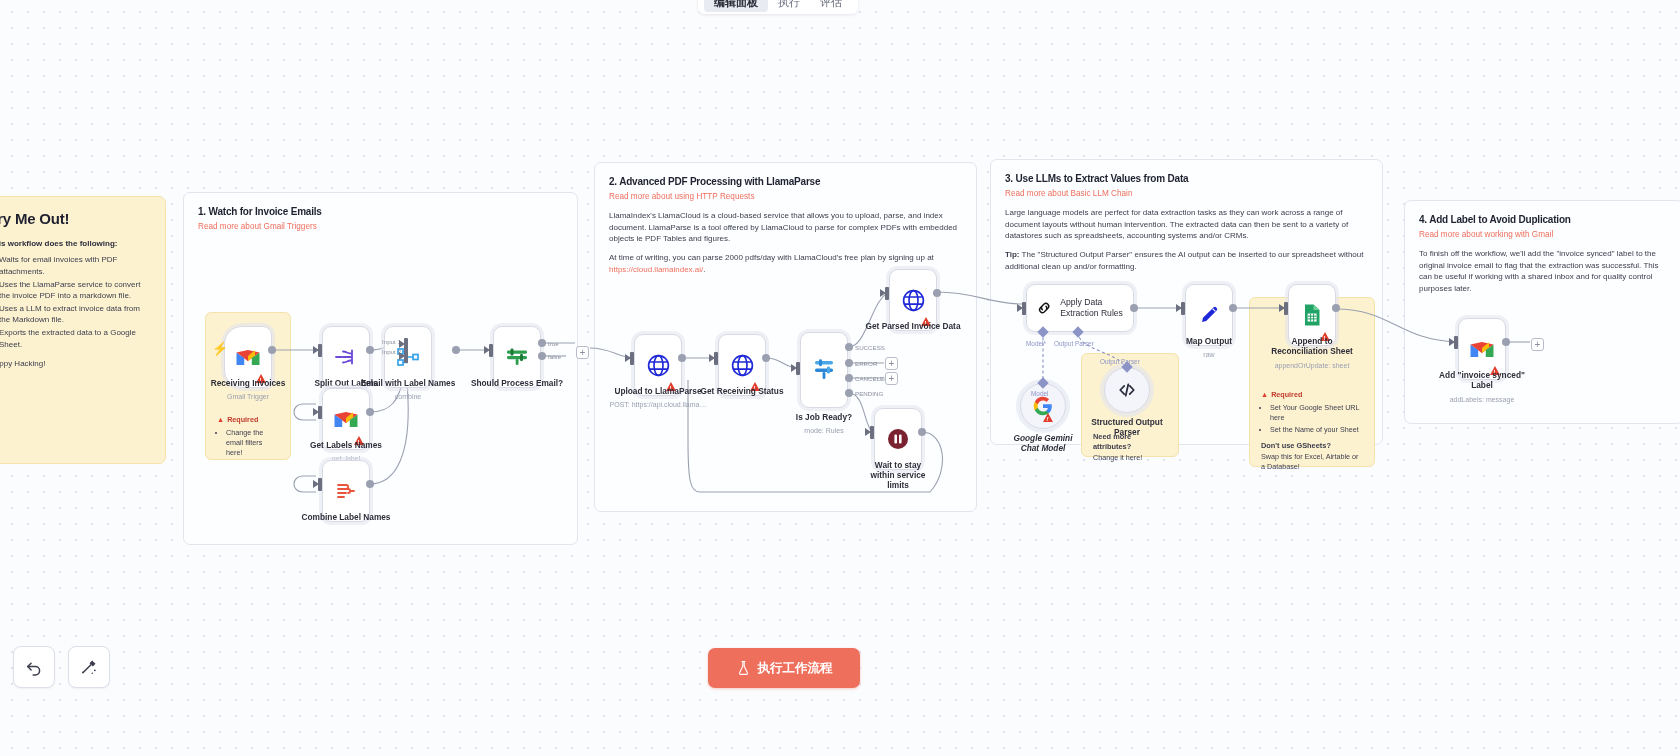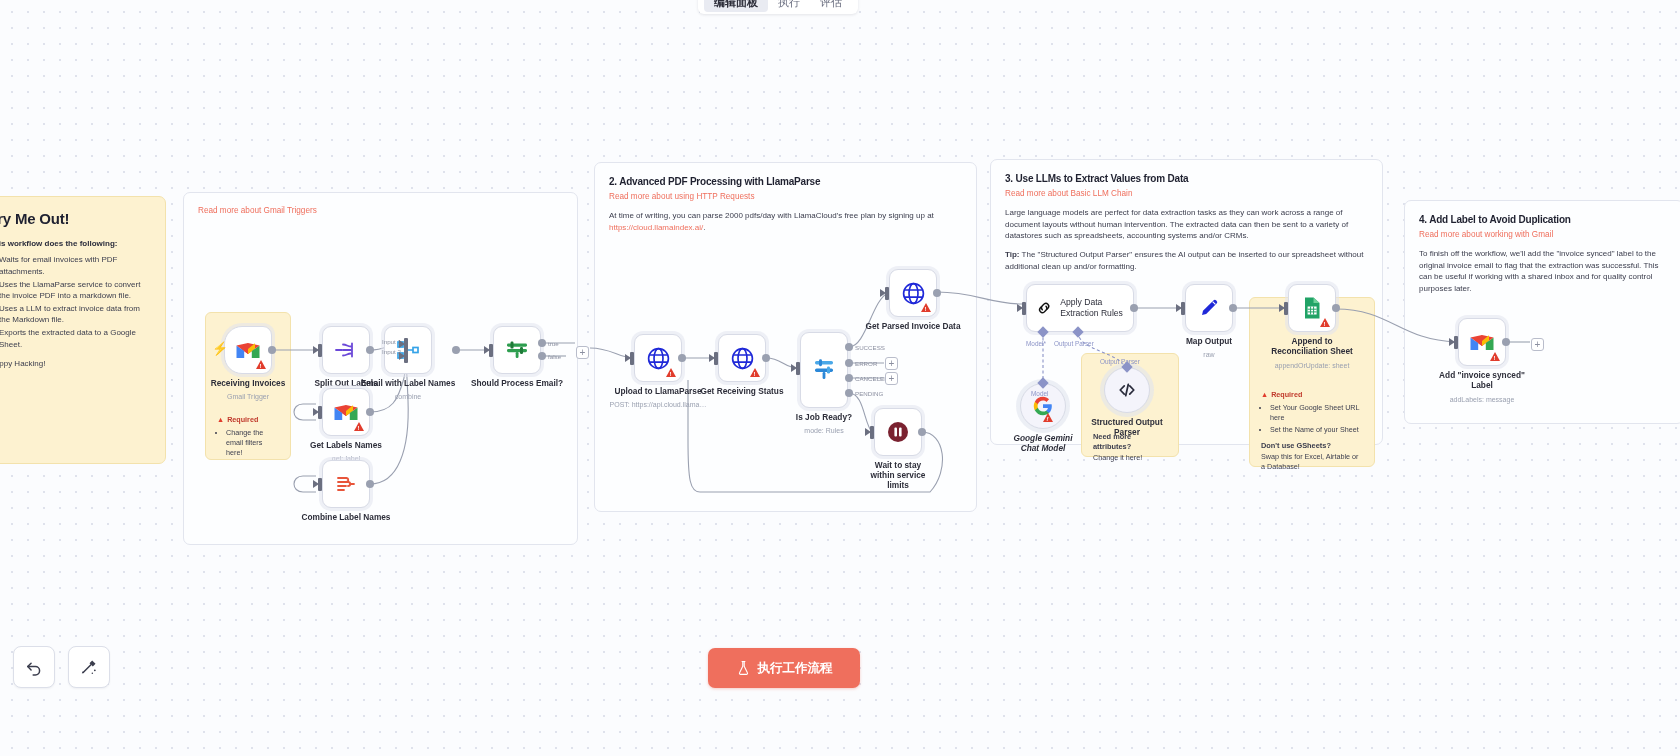--- a/index.html
+++ b/index.html
@@ -80,21 +80,21 @@
   #note-sheets{ left:1249px; top:297px; width:126px; height:170px; border-radius:6px;}
   .mini{ font-size:7.2px; line-height:1.4; color:#3b3d4d; }
   .mini .req{ color:#c0392b; font-weight:700; font-size:7.2px; display:flex; gap:3px; align-items:center;}
   .mini ul{ margin:3px 0 0 9px;}
   .mini li{ font-size:7.2px; line-height:1.35; margin-bottom:2px;}
   .mini .hdr{ font-weight:700; font-size:7.4px; margin-top:7px;}
 
   
   .node{
     position:absolute;
-    width:48px; height:48px;
+    width:48px; height:62px;
     background:#fff;
     border:1px solid #d8dbe6;
     border-radius:9px;
     box-shadow:0 0 0 3px rgba(225,228,238,.55);
     display:flex; align-items:center; justify-content:center;
     z-index:10;
   }
   .node.wide{ width:108px; }
   .node.round{
     border-radius:50%; width:46px; height:46px;
@@ -229,38 +229,40 @@
   <ul>
     <li>Waits for email invoices with PDF attachments.</li>
     <li>Uses the LlamaParse service to convert the invoice PDF into a markdown file.</li>
     <li>Uses a LLM to extract invoice data from the Markdown file.</li>
     <li>Exports the extracted data to a Google Sheet.</li>
   </ul>
   <div class="happy">Happy Hacking!</div>
 </div>
 
 <div class="sticky pad" id="sec1">
+  <h2>1. Watch for Invoice Emails</h2>
   <span class="lnk">Read more about Gmail Triggers</span>
 </div>
 
 <div class="sticky yellow pad-sm" id="note-gmail">
   <div class="mini" style="margin-top:92px;">
     <div class="req">
       <span style="color:#e13c2c;">▲</span>
       <span>Required</span>
     </div>
     <ul>
       <li>Change the email filters here!</li>
     </ul>
   </div>
 </div>
 
 <div class="sticky pad" id="sec2">
   <h2>2. Advanced PDF Processing with LlamaParse</h2>
   <span class="lnk">Read more about using HTTP Requests</span>
+  <p>LlamaIndex's LlamaCloud is a cloud-based service that allows you to upload, parse, and index document. LlamaParse is a tool offered by LlamaCloud to parse for complex PDFs with embedded objects ie PDF Tables and figures.</p>
   <p>
     <span>At time of writing, you can parse 2000 pdfs/day with LlamaCloud's free plan by signing up at </span><a class="inline" href="#">https://cloud.llamaindex.ai/</a><span>.</span>
   </p>
 </div>
 
 <div class="sticky pad" id="sec3">
   <h2>3. Use LLMs to Extract Values from Data</h2>
   <span class="lnk">Read more about Basic LLM Chain</span>
   <p>Large language models are perfect for data extraction tasks as they can work across a range of document layouts without human intervention. The extracted data can then be sent to a variety of datastores such as spreadsheets, accounting systems and/or CRMs.</p>
   <p>

